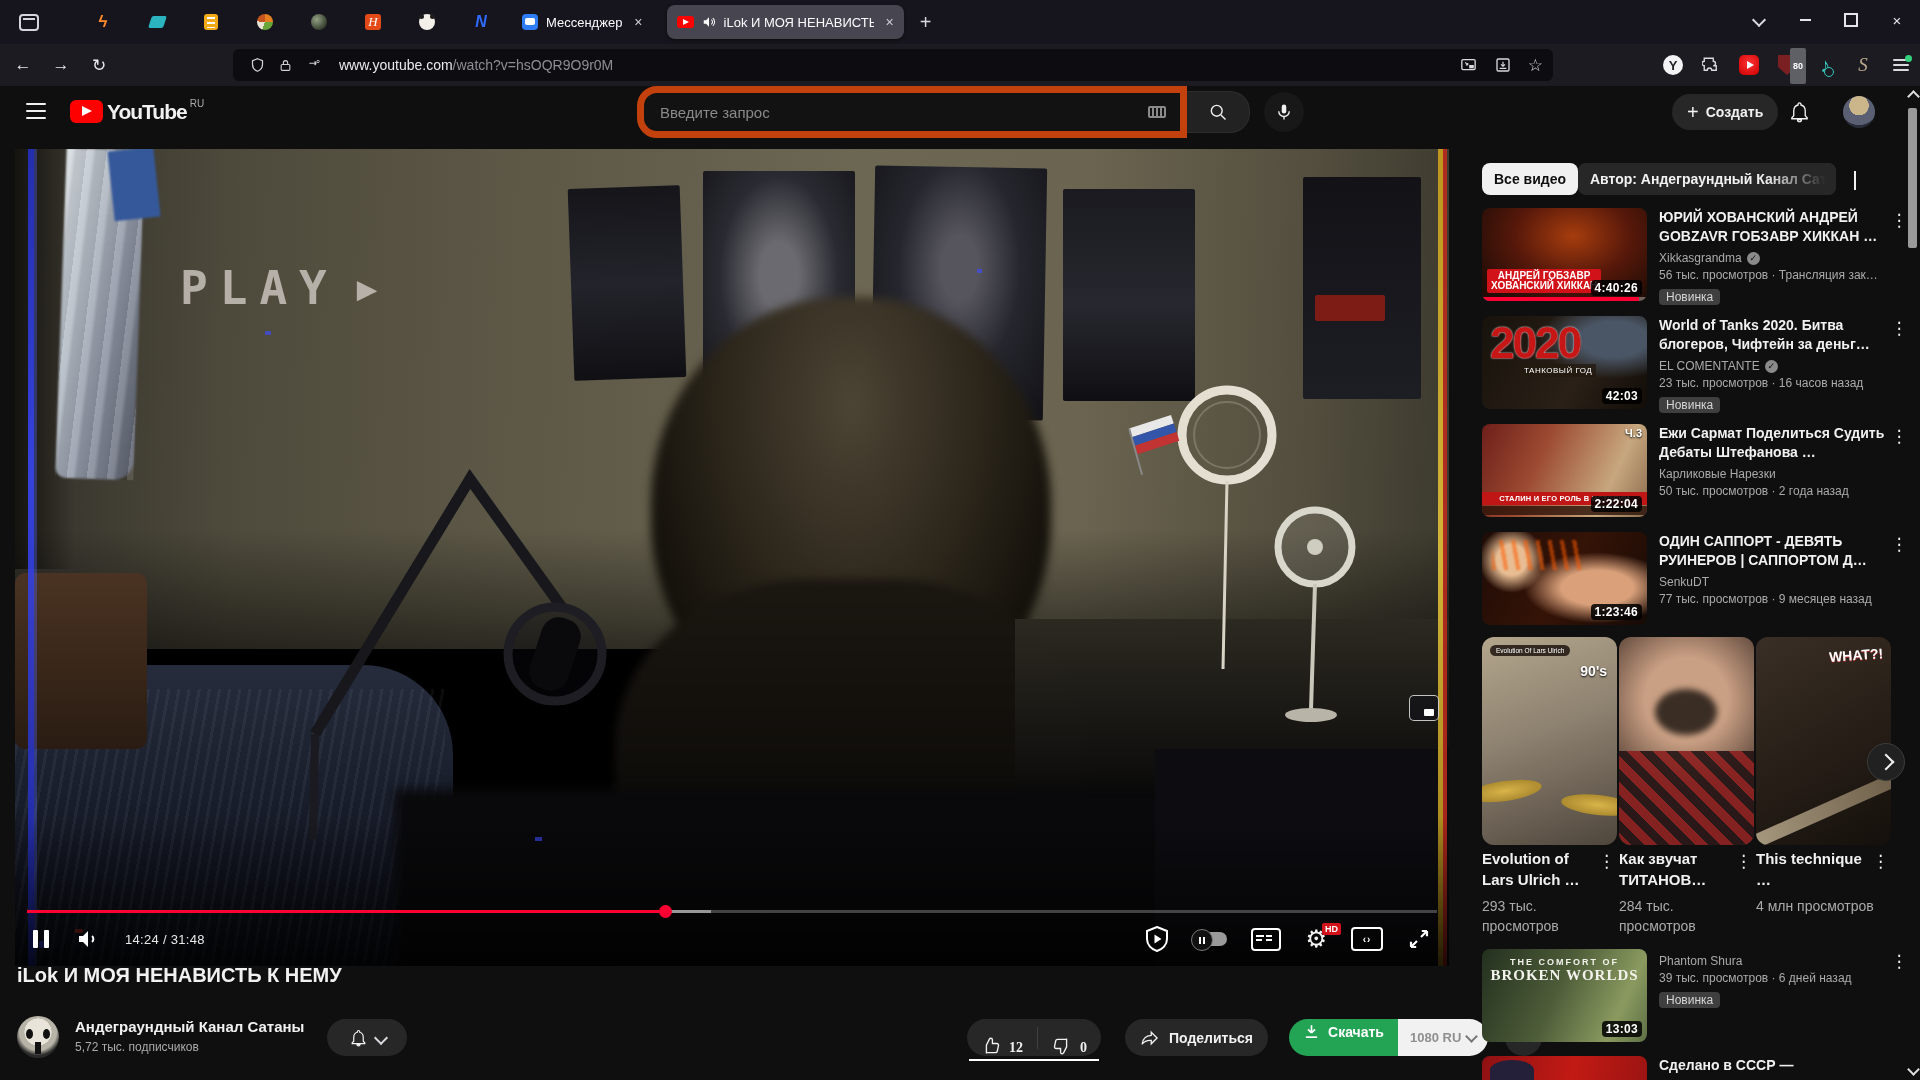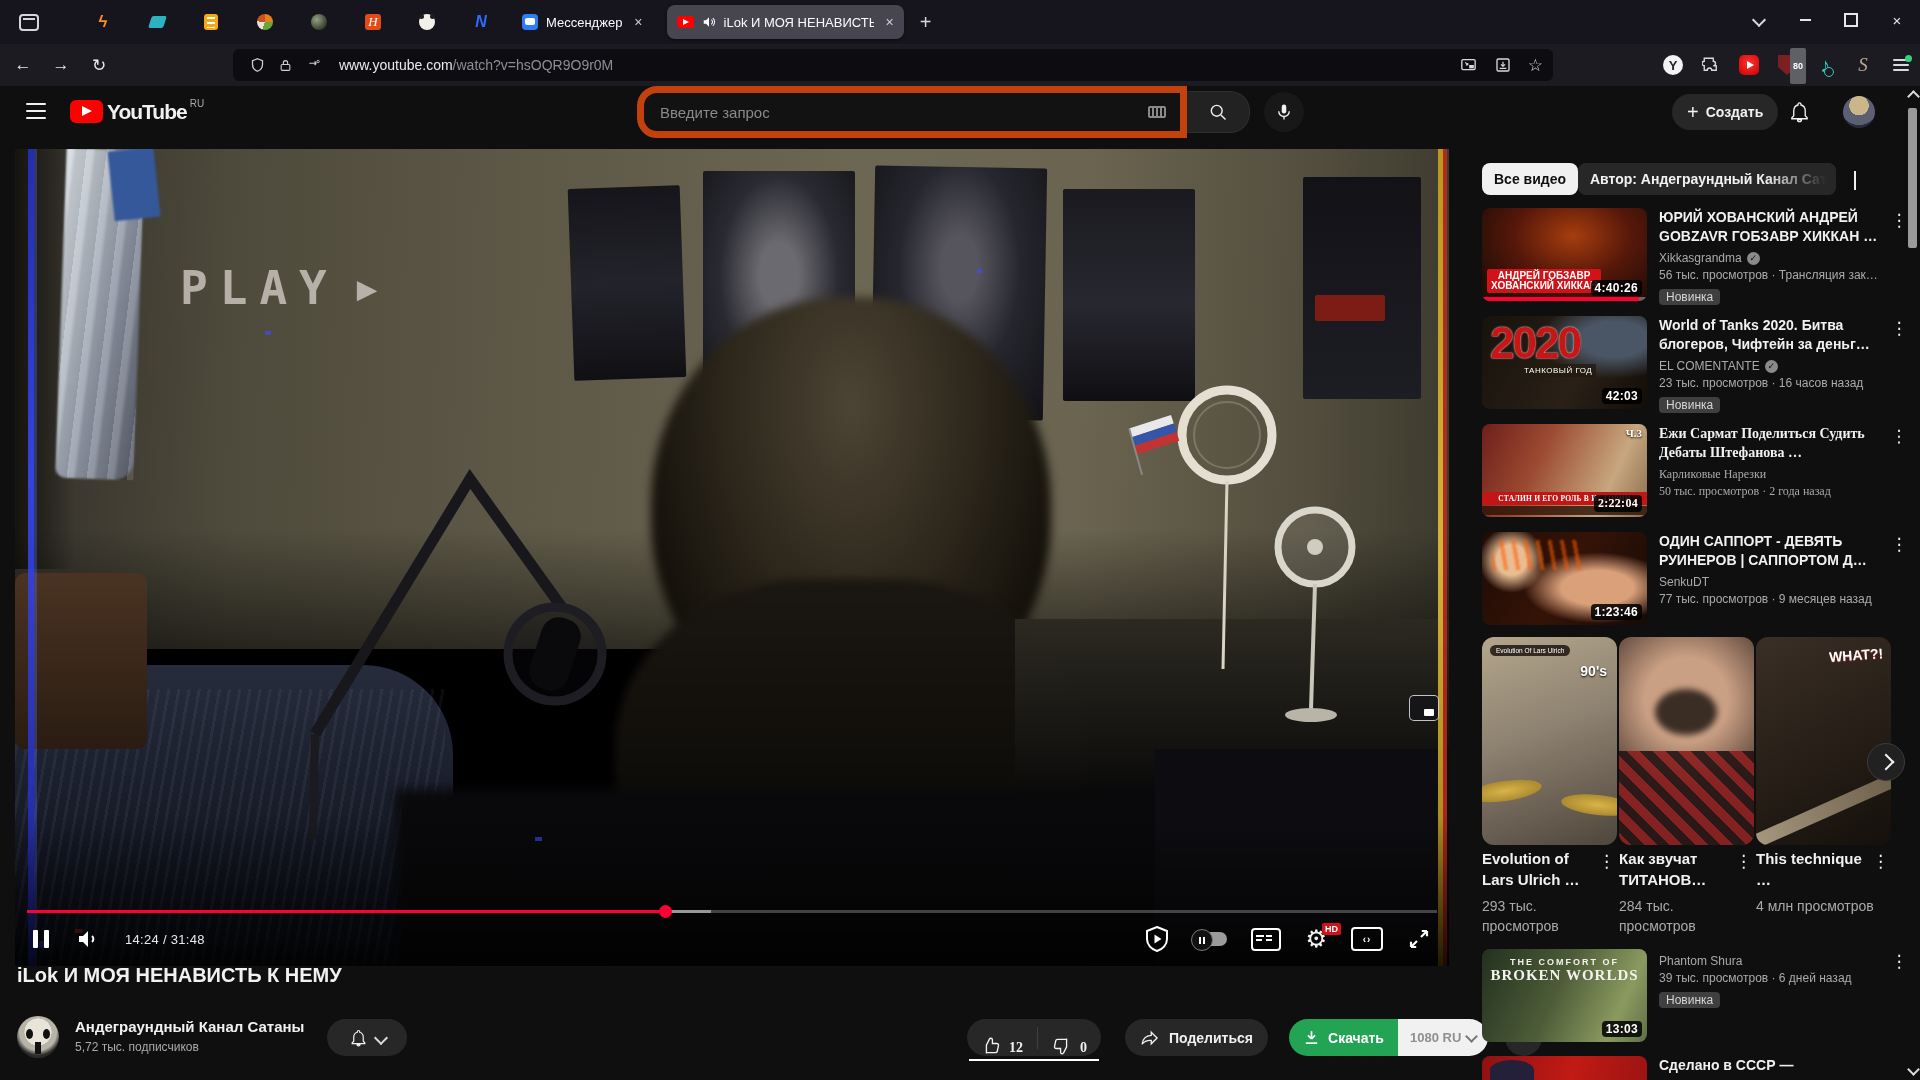--- a/index.html
+++ b/index.html
@@ -143,21 +143,21 @@
   #chsubs{position:absolute;left:75px;top:1040px;font-size:12px;color:#aaa;}
   #bellbtn{position:absolute;left:327px;top:1019px;width:80px;height:37px;border-radius:19px;background:#272727;display:flex;align-items:center;justify-content:center;gap:8px;}
   #actions{position:absolute;left:967px;top:1019px;height:37px;display:flex;align-items:center;}
   .pill{height:37px;border-radius:19px;background:#272727;display:flex;align-items:center;font-size:14px;font-weight:600;color:#f1f1f1;}
   #likepill{position:relative;padding:0;}
   .likehalf{display:flex;align-items:flex-end;gap:8px;padding:0 14px;height:100%;font-family:Liberation Serif, serif;}
   .likediv{width:1px;height:22px;background:#3f3f3f;}
   .rydbar{position:absolute;left:2px;right:2px;bottom:-5px;height:2px;background:#fff;}
   #sharepill{margin-left:24px;padding:0 15px;gap:9px;}
   #dlcapsule{margin-left:21px;display:flex;height:37px;}
-  #dlgreen{background:#23a455;border-radius:19px 0 0 19px;display:flex;align-items:center;gap:8px;padding:16px 14px;font-size:14px;font-weight:bold;color:#fff;}
+  #dlgreen{background:#23a455;border-radius:19px 0 0 19px;display:flex;align-items:flex-end;gap:8px;padding:16px 14px;font-size:14px;font-weight:bold;color:#fff;}
   #dlqual{background:#f1f1f1;border-radius:0 19px 19px 0;display:flex;align-items:center;gap:6px;padding:0 12px;font-size:13px;font-weight:bold;color:#8f8f8f;}
   .chevdark{width:7px;height:7px;border-right:2px solid #777;border-bottom:2px solid #777;transform:rotate(45deg);margin-top:-3px;}
   #morebtn{margin-left:17px;width:37px;height:37px;border-radius:50%;background:#272727;display:flex;align-items:center;justify-content:center;font-size:17px;letter-spacing:1px;}
   
   #sidebar{position:absolute;left:1482px;top:163px;width:428px;height:917px;}
   .chip{position:absolute;top:0;height:32px;border-radius:8px;display:flex;align-items:center;padding:0 12px;font-size:14px;font-weight:600;white-space:nowrap;}
   #chip-all{left:0;background:#f1f1f1;color:#0f0f0f;}
   #chip-author{left:96px;width:234px;background:#272727;color:#f1f1f1;overflow:hidden;}
   #chip-author::after{content:"";position:absolute;right:0;top:0;bottom:0;width:70px;background:linear-gradient(90deg,rgba(39,39,39,0),#272727 85%);}
   #chips-more{position:absolute;left:372px;top:8px;}
@@ -577,21 +577,21 @@
       <div class="sb-ch">
           <span>EL COMENTANTE</span>
           <span class="vcheck">✓</span>
         </div>
       <div class="sb-meta">23 тыс. просмотров · 16 часов назад</div>
       <span class="badge">Новинка</span>
     </div>
     <div class="kebab">⋮</div>
   </div>
 
-  <div class="sb-item" style="top:261px;height:103px;font-family:Liberation Serif, serif;">
+  <div class="sb-item" style="top:261px;height:103px;">
     <div class="sb-thumb t2">
       <div class="t2-tag">Ч.3</div>
       <div class="t2-band">СТАЛИН И ЕГО РОЛЬ В ИСТОРИИ</div>
       <div class="t2-sub"></div>
       <span class="dur">2:22:04</span>
     </div>
     <div class="sb-text">
       <div class="sb-title">Ежи Сармат Поделиться Судить Дебаты Штефанова …</div>
       <div class="sb-ch">
           <span>Карликовые Нарезки</span>

